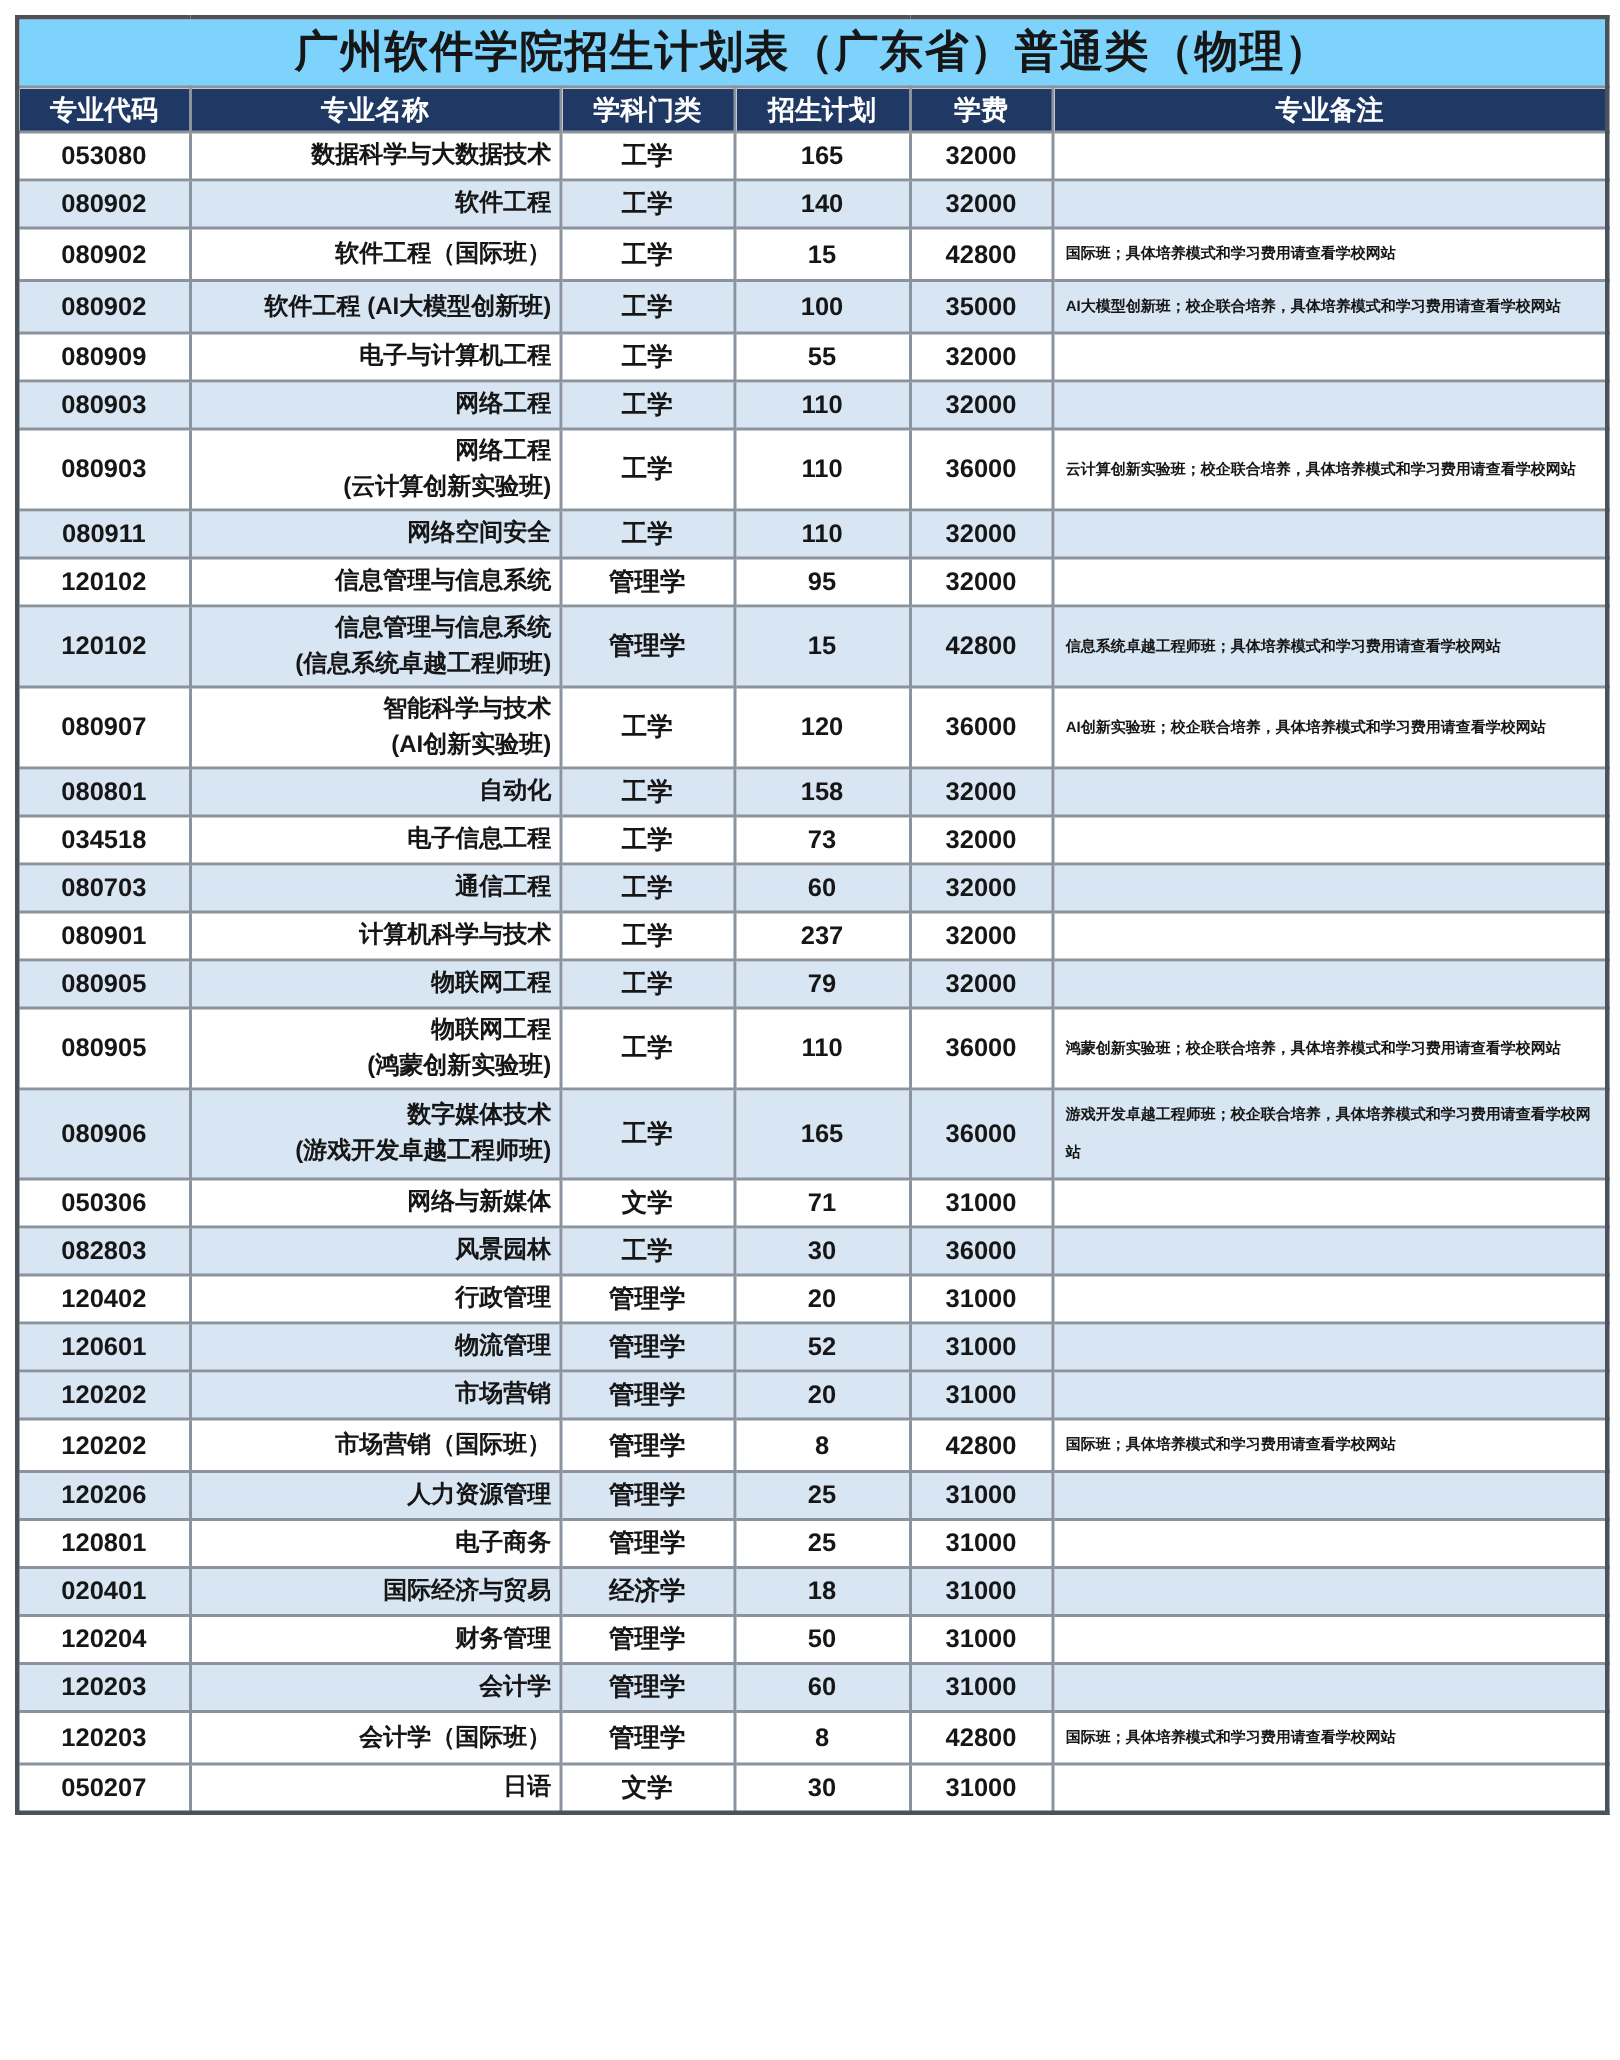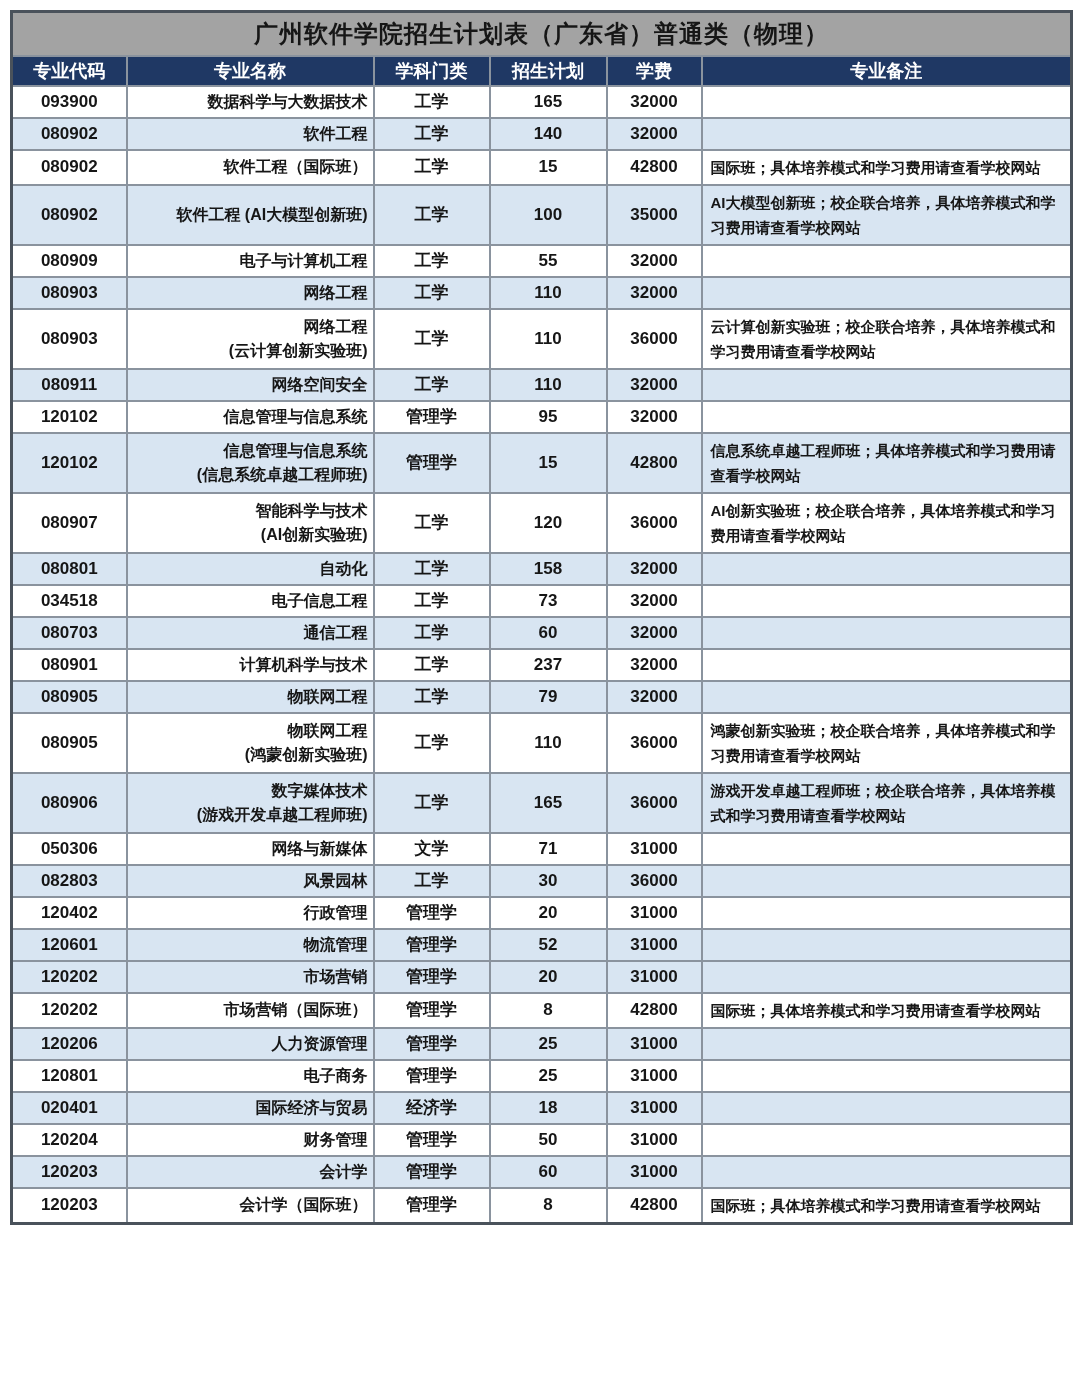--- a/index.html
+++ b/index.html
@@ -30,23 +30,23 @@
     border:2px solid var(--grid);
     font-weight:bold;
     color:var(--ink);
     padding:2px 5px;
     vertical-align:middle;
     text-align:center;
     overflow:hidden;
   }
   .title-cell{
     height:44px;
-    background:#a3a3a3;
+    background:#7dd3fc;
     color:var(--navy);
-    font-size:24px;
+    font-size:29px;
     letter-spacing:1px;
     border-bottom:2px solid var(--grid);
     font-family:Liberation Mono, monospace;
   }
   .header-row th{
     height:24px;
     background:var(--navy);
     color:#ffffff;
     font-size:18px;
   }
@@ -56,21 +56,21 @@
     line-height:24px;
   }
   tr.alt td{background:var(--alt);}
   td.name{
     font-size:16px;
     white-space:pre-line;
     text-align:right;
   }
   td.remark{
     text-align:left;
-    font-size:15px;
+    font-size:10px;
     line-height:25px;
     padding:4px 8px;
   }
 </style>
 </head>
 <body>
 
 <div class="page">
   <table class="plan-table">
     <colgroup>
@@ -89,21 +89,21 @@
         <th>专业代码</th>
         <th>专业名称</th>
         <th>学科门类</th>
         <th>招生计划</th>
         <th>学费</th>
         <th>专业备注</th>
       </tr>
     </thead>
     <tbody id="table-body">
         <tr>
-          <td class="code">093900</td>
+          <td class="code">053080</td>
           <td class="name">数据科学与大数据技术</td>
           <td class="cat">工学</td>
           <td class="plan">165</td>
           <td class="tuition">32000</td>
           <td class="remark"></td>
         </tr>
         <tr class="alt">
           <td class="code">080902</td>
           <td class="name">软件工程</td>
           <td class="cat">工学</td>
@@ -332,16 +332,24 @@
           <td class="tuition">31000</td>
           <td class="remark"></td>
         </tr>
         <tr>
           <td class="code">120203</td>
           <td class="name">会计学（国际班）</td>
           <td class="cat">管理学</td>
           <td class="plan">8</td>
           <td class="tuition">42800</td>
           <td class="remark">国际班；具体培养模式和学习费用请查看学校网站</td>
+        </tr>
+        <tr>
+          <td class="code">050207</td>
+          <td class="name">日语</td>
+          <td class="cat">文学</td>
+          <td class="plan">30</td>
+          <td class="tuition">31000</td>
+          <td class="remark"></td>
         </tr>
       </tbody>
   </table>
 </div>
 
 </body></html>

